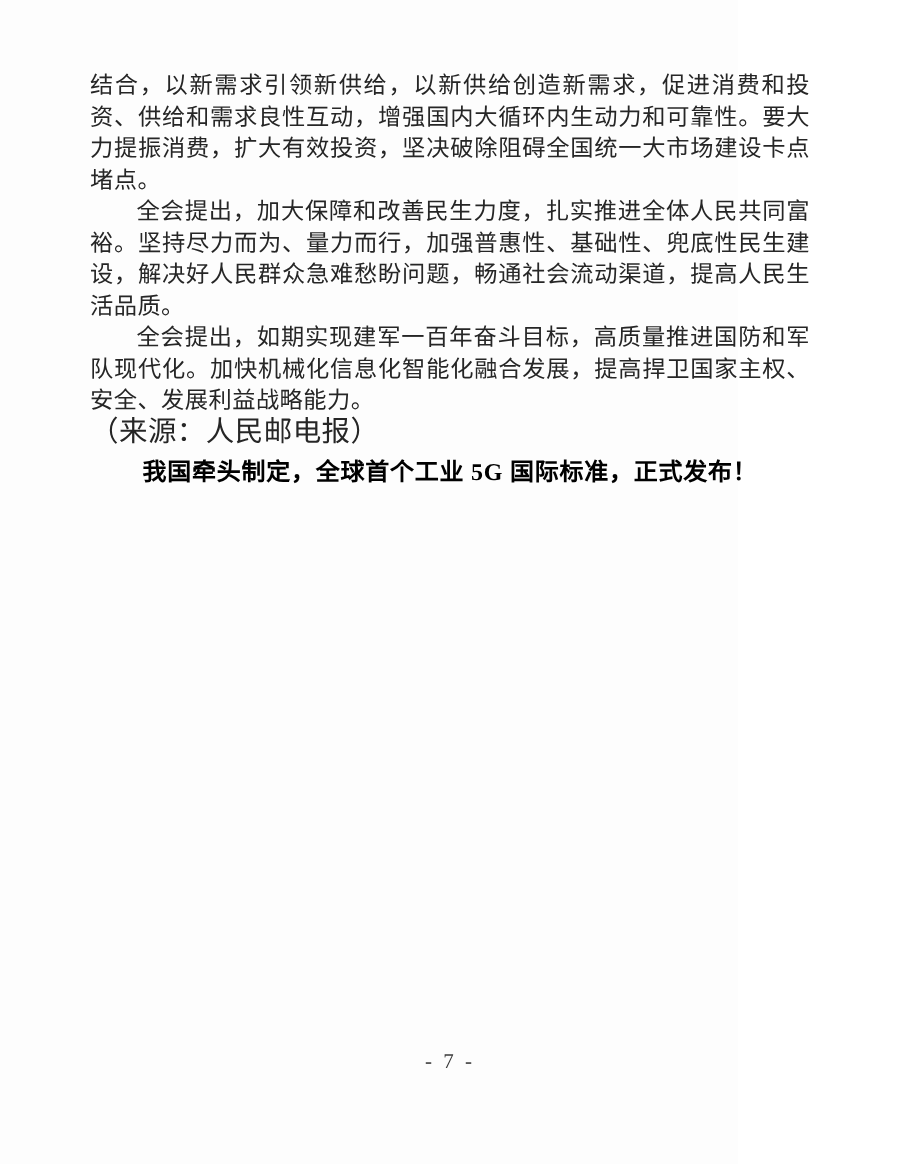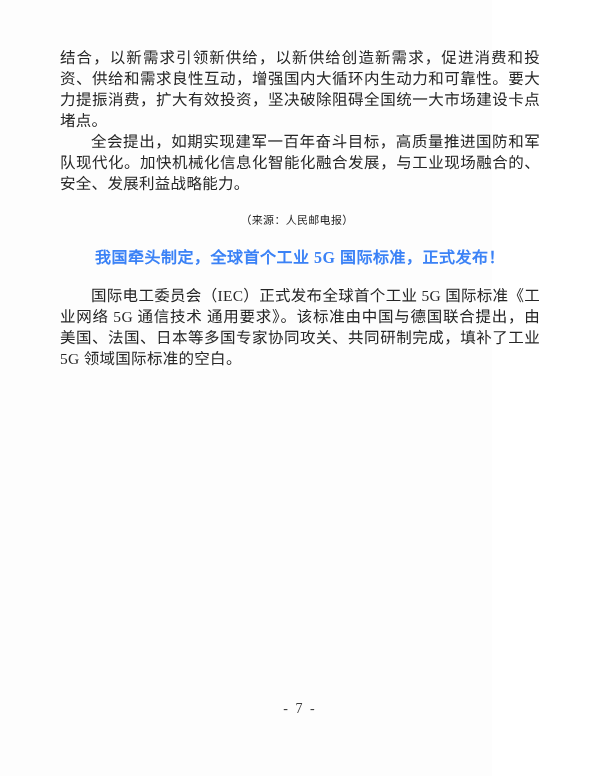--- a/index.html
+++ b/index.html
@@ -32,34 +32,34 @@
     text-align: justify;
     text-justify: inter-ideograph;
     text-indent: 2em;
     letter-spacing: 0.3px;
     word-break: break-all;
   }
   .para.continuation {
     text-indent: 0;
   }
   .source-line {
-    margin: 16px;
-    font-size: 11px;
+    margin: 0;
+    font-size: 19px;
     line-height: 21px;
-    text-align: center;
+    text-align: left;
     padding-right: 6px;
     letter-spacing: 0.3px;
   }
   .article-title {
     margin: 6px 0 16px 0;
     font-size: 16px;
     line-height: 22px;
     font-weight: 700;
     text-align: center;
-    color: #3b82f6;
+    color: #000000;
     letter-spacing: 0.5px;
   }
   .page-footer {
     position: absolute;
     left: 0;
     top: 700px;
     width: 600px;
     text-align: center;
     font-size: 14px;
     line-height: 18px;
@@ -69,27 +69,27 @@
 </style>
 </head>
 <body>
 
 <div class="page">
   <div class="content">
 
     <p class="para continuation">结合，以新需求引领新供给，以新供给创造新需求，促进消费和投资、供给和需求良性互动，增强国内大循环内生动力和可靠性。要大力提振消费，扩大有效投资，坚决破除阻碍全国统一大市场建设卡点堵点。</p>
 
 
+    <p class="para">全会提出，加大保障和改善民生力度，扎实推进全体人民共同富裕。坚持尽力而为、量力而行，加强普惠性、基础性、兜底性民生建设，解决好人民群众急难愁盼问题，畅通社会流动渠道，提高人民生活品质。</p>
 
 
-    <p class="para">全会提出，如期实现建军一百年奋斗目标，高质量推进国防和军队现代化。加快机械化信息化智能化融合发展，与工业现场融合的、安全、发展利益战略能力。</p>
+    <p class="para">全会提出，如期实现建军一百年奋斗目标，高质量推进国防和军队现代化。加快机械化信息化智能化融合发展，提高捍卫国家主权、安全、发展利益战略能力。</p>
 
     <p class="source-line">（来源：人民邮电报）</p>
 
     <h2 class="article-title">我国牵头制定，全球首个工业 5G 国际标准，正式发布！</h2>
 
-    <p class="para">国际电工委员会（IEC）正式发布全球首个工业 5G 国际标准《工业网络 5G 通信技术 通用要求》。该标准由中国与德国联合提出，由美国、法国、日本等多国专家协同攻关、共同研制完成，填补了工业 5G 领域国际标准的空白。</p>
 
 
   </div>
 
   <div class="page-footer">- 7 -</div>
 </div>
 
 </body></html>

